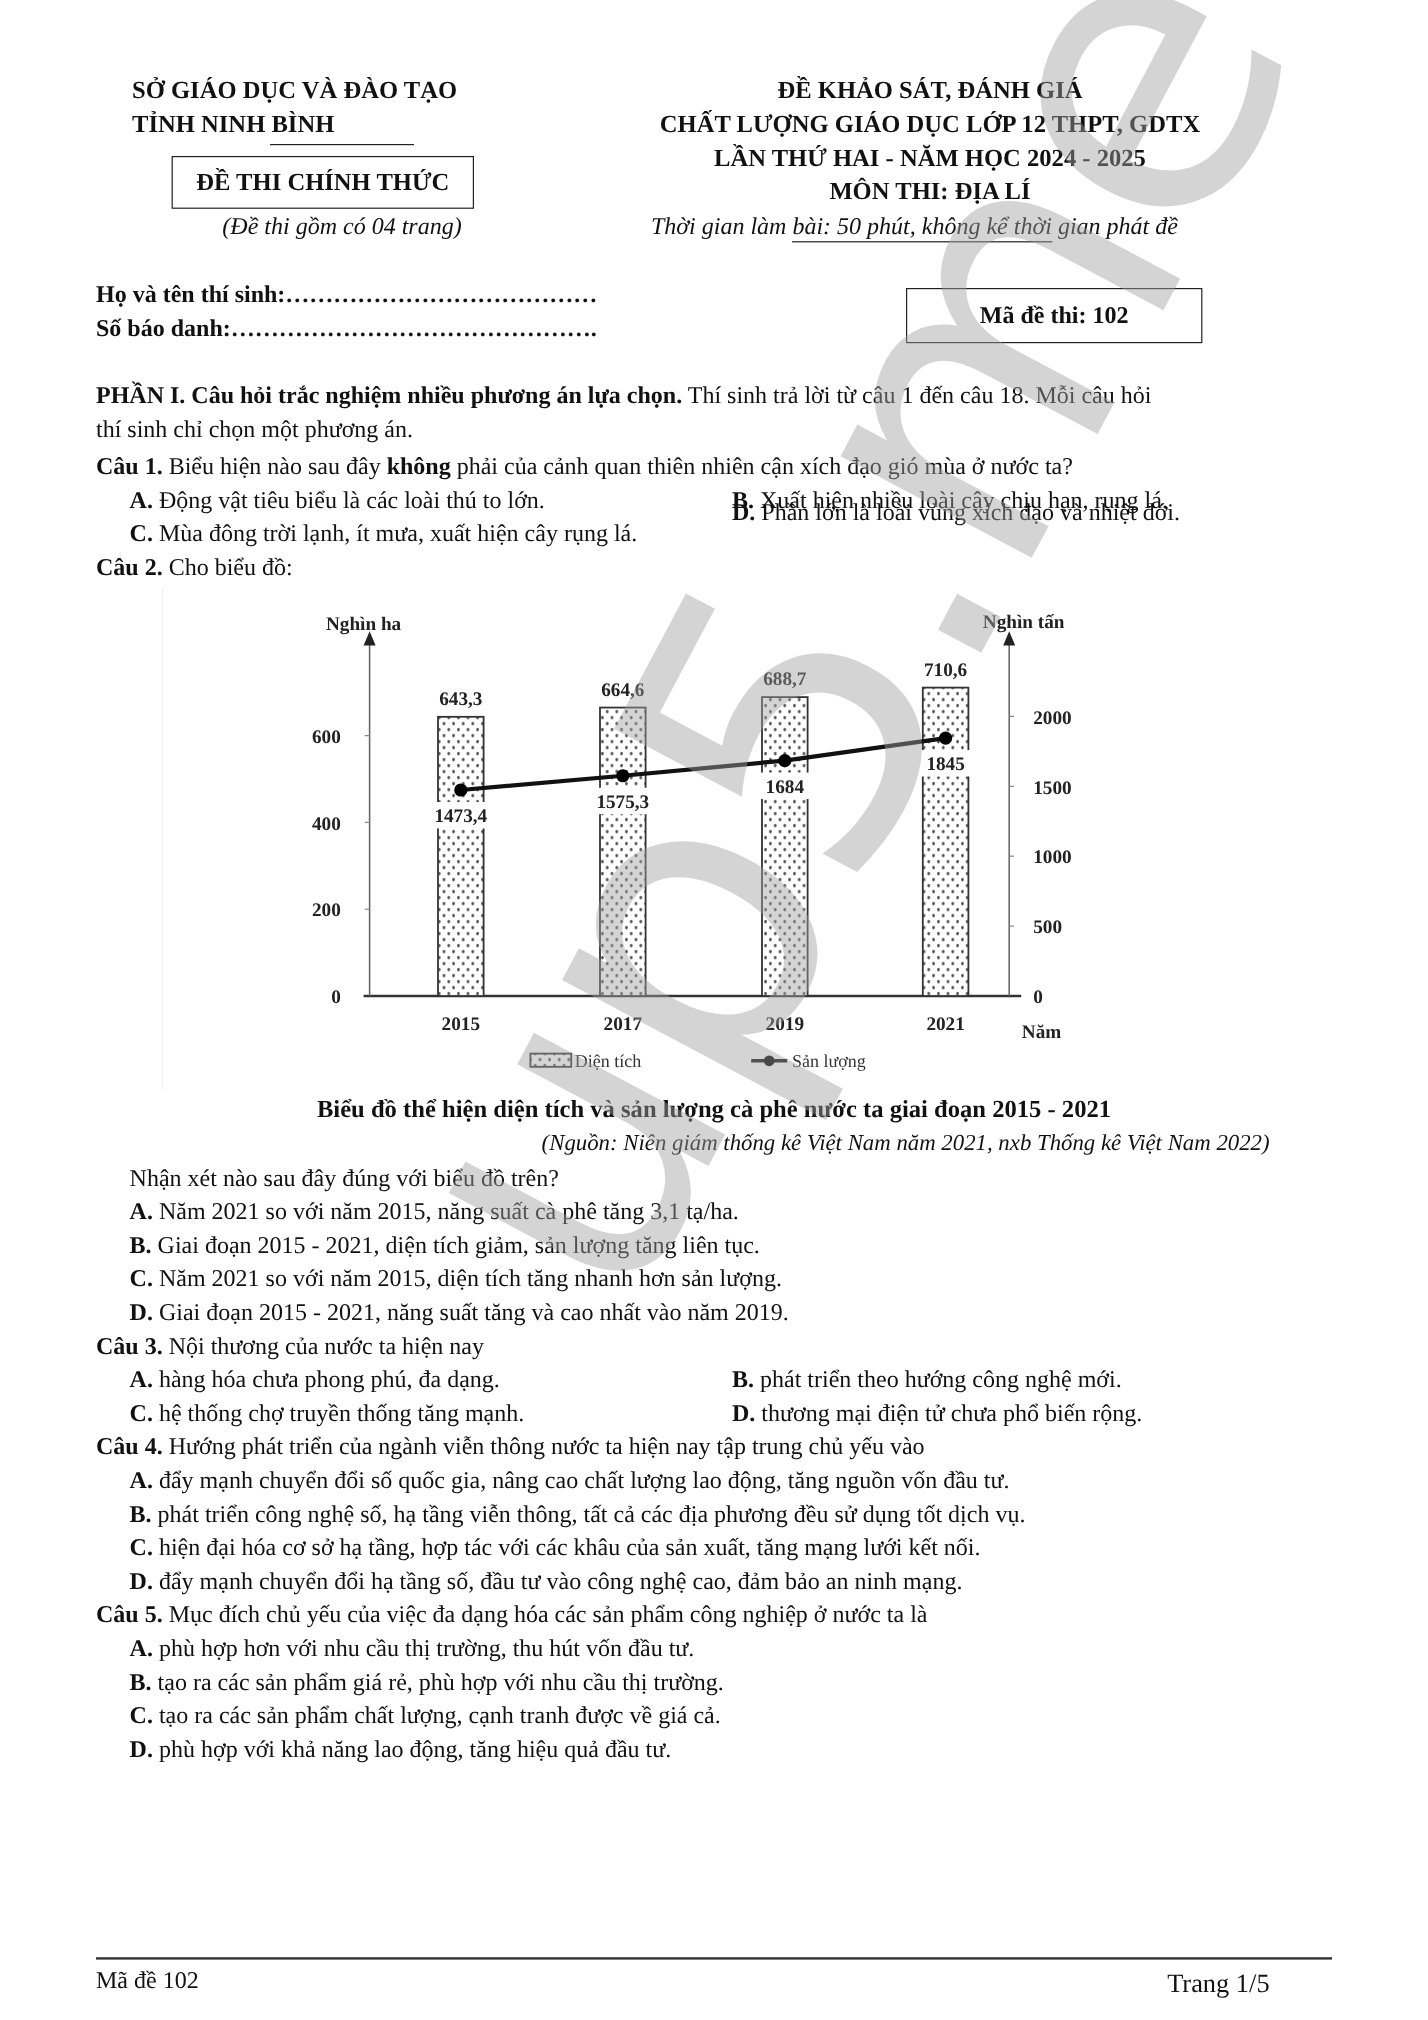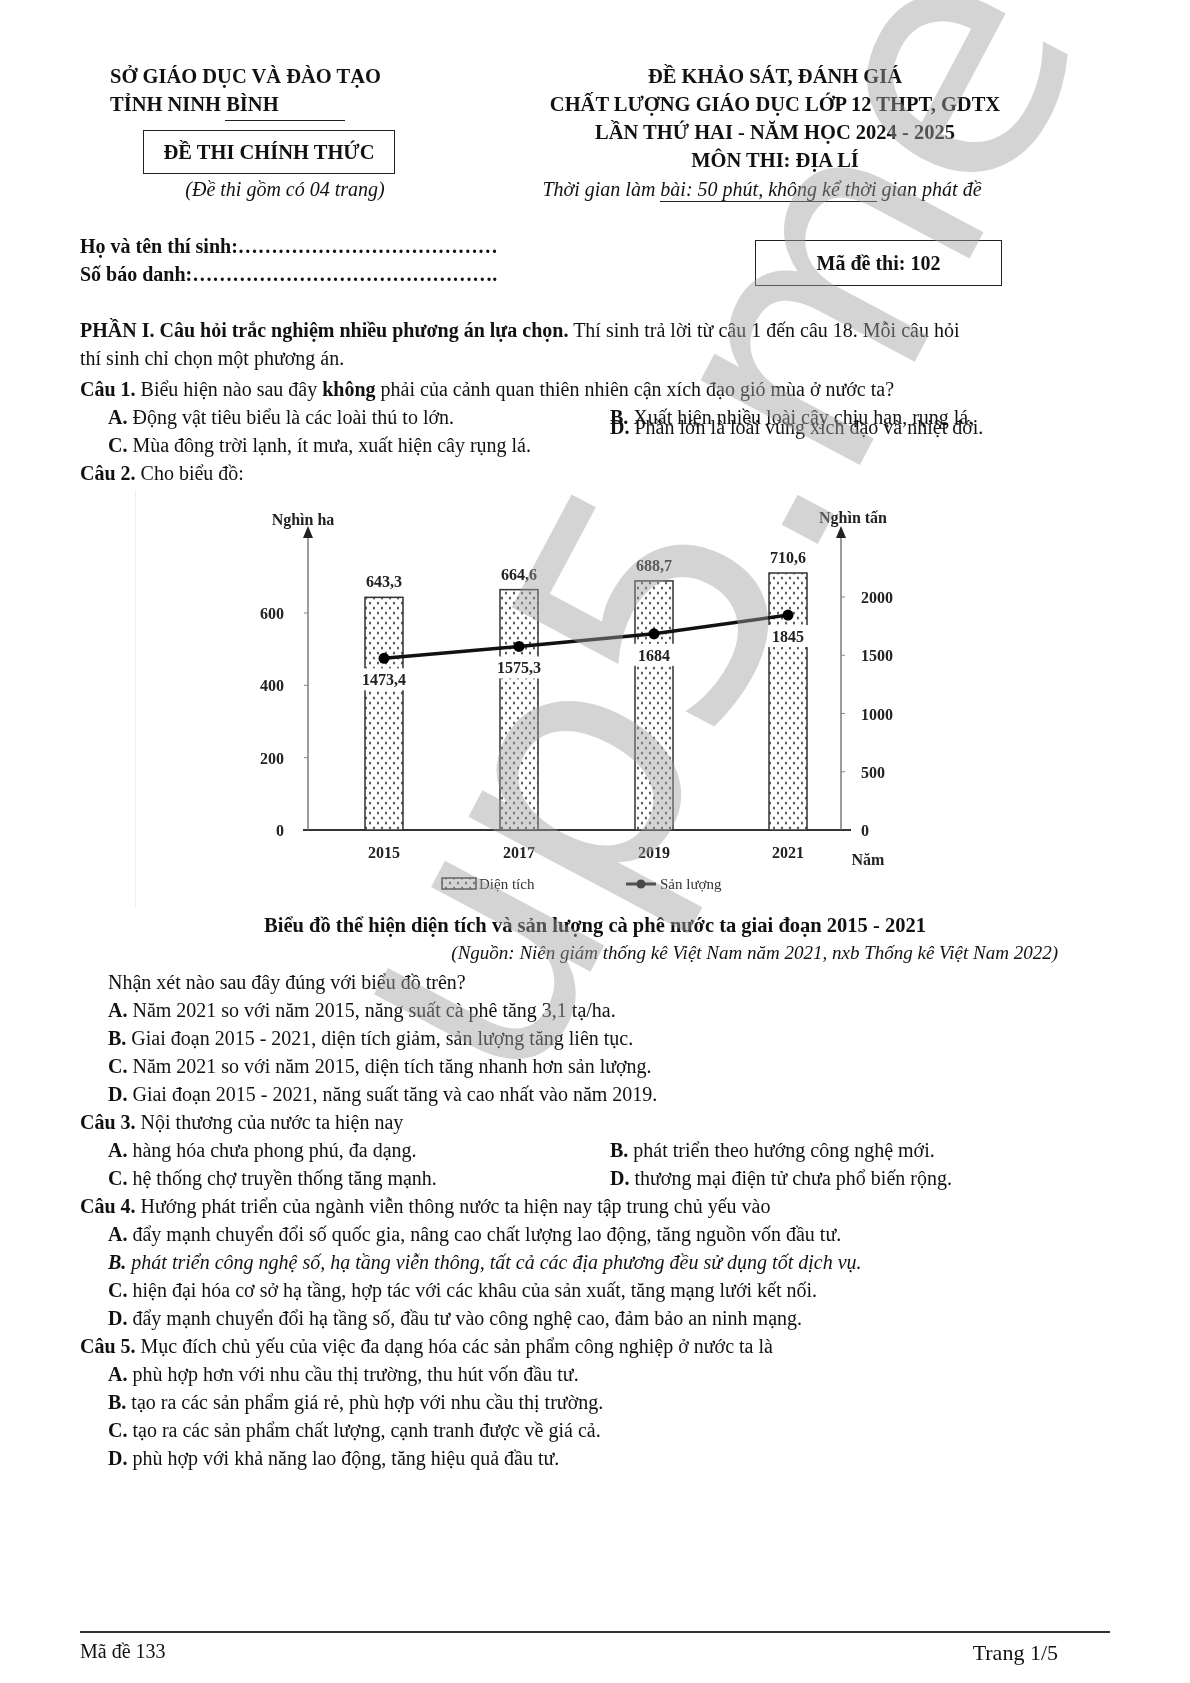--- a/index.html
+++ b/index.html
@@ -159,29 +159,29 @@
 </div>
 <div class="opt" style="left:108px; top:1136px;"><span class="b">A.</span><span> hàng hóa chưa phong phú, đa dạng.</span></div>
 <div class="opt" style="left:610px; top:1136px;"><span class="b">B.</span><span> phát triển theo hướng công nghệ mới.</span></div>
 <div class="opt" style="left:108px; top:1164px;"><span class="b">C.</span><span> hệ thống chợ truyền thống tăng mạnh.</span></div>
 <div class="opt" style="left:610px; top:1164px;"><span class="b">D.</span><span> thương mại điện tử chưa phổ biến rộng.</span></div>
 
 <div class="abs body-text" style="top:1192px;">
   <span class="b">Câu 4.</span><span> Hướng phát triển của ngành viễn thông nước ta hiện nay tập trung chủ yếu vào</span>
 </div>
 <div class="opt" style="left:108px; top:1220px;text-align:center;"><span class="b">A.</span><span> đẩy mạnh chuyển đổi số quốc gia, nâng cao chất lượng lao động, tăng nguồn vốn đầu tư.</span></div>
-<div class="opt" style="left:108px; top:1248px;font-style:italic;"><span class="b">B.</span><span> phát triển công nghệ số, hạ tầng viễn thông, tất cả các địa phương đều sử dụng tốt dịch vụ.</span></div>
+<div class="opt" style="left:108px; top:1248px;"><span class="b">B.</span><span> phát triển công nghệ số, hạ tầng viễn thông, tất cả các địa phương đều sử dụng tốt dịch vụ.</span></div>
 <div class="opt" style="left:108px; top:1276px;"><span class="b">C.</span><span> hiện đại hóa cơ sở hạ tầng, hợp tác với các khâu của sản xuất, tăng mạng lưới kết nối.</span></div>
 <div class="opt" style="left:108px; top:1304px;"><span class="b">D.</span><span> đẩy mạnh chuyển đổi hạ tầng số, đầu tư vào công nghệ cao, đảm bảo an ninh mạng.</span></div>
 
 <div class="abs body-text" style="top:1332px;">
   <span class="b">Câu 5.</span><span> Mục đích chủ yếu của việc đa dạng hóa các sản phẩm công nghiệp ở nước ta là</span>
 </div>
 <div class="opt" style="left:108px; top:1360px;"><span class="b">A.</span><span> phù hợp hơn với nhu cầu thị trường, thu hút vốn đầu tư.</span></div>
 <div class="opt" style="left:108px; top:1388px;"><span class="b">B.</span><span> tạo ra các sản phẩm giá rẻ, phù hợp với nhu cầu thị trường.</span></div>
 <div class="opt" style="left:108px; top:1416px;"><span class="b">C.</span><span> tạo ra các sản phẩm chất lượng, cạnh tranh được về giá cả.</span></div>
 <div class="opt" style="left:108px; top:1444px;"><span class="b">D.</span><span> phù hợp với khả năng lao động, tăng hiệu quả đầu tư.</span></div>
 
 <div class="abs footer-rule"></div>
-<div class="abs footer-left">Mã đề 133</div>
+<div class="abs footer-left">Mã đề 102</div>
 <div class="abs footer-right">Trang 1/5</div>
 
 <div class="abs watermark">up5.me</div>
 
 </body></html>

